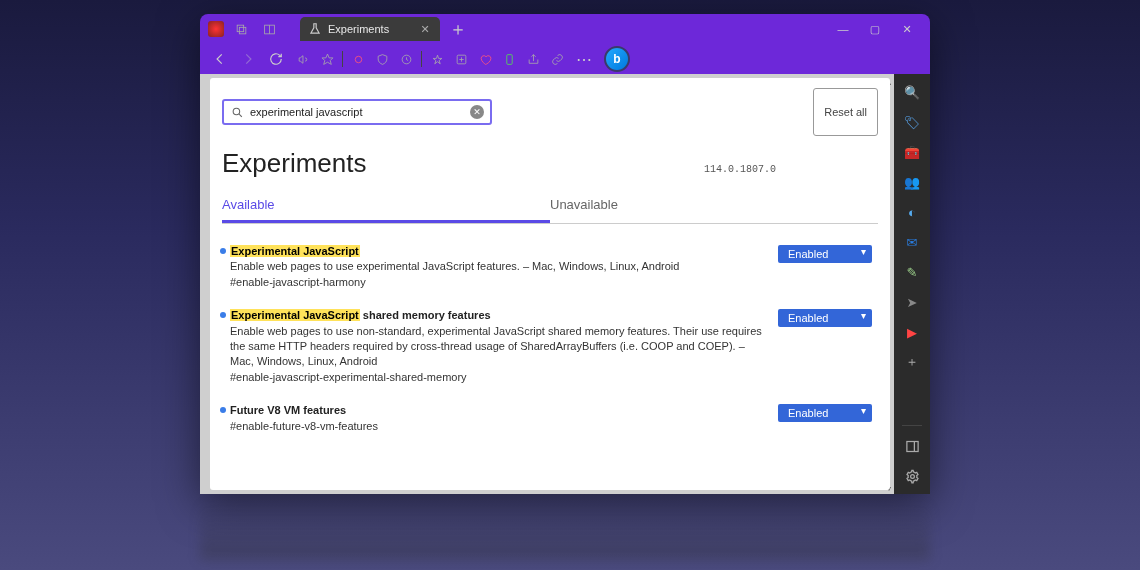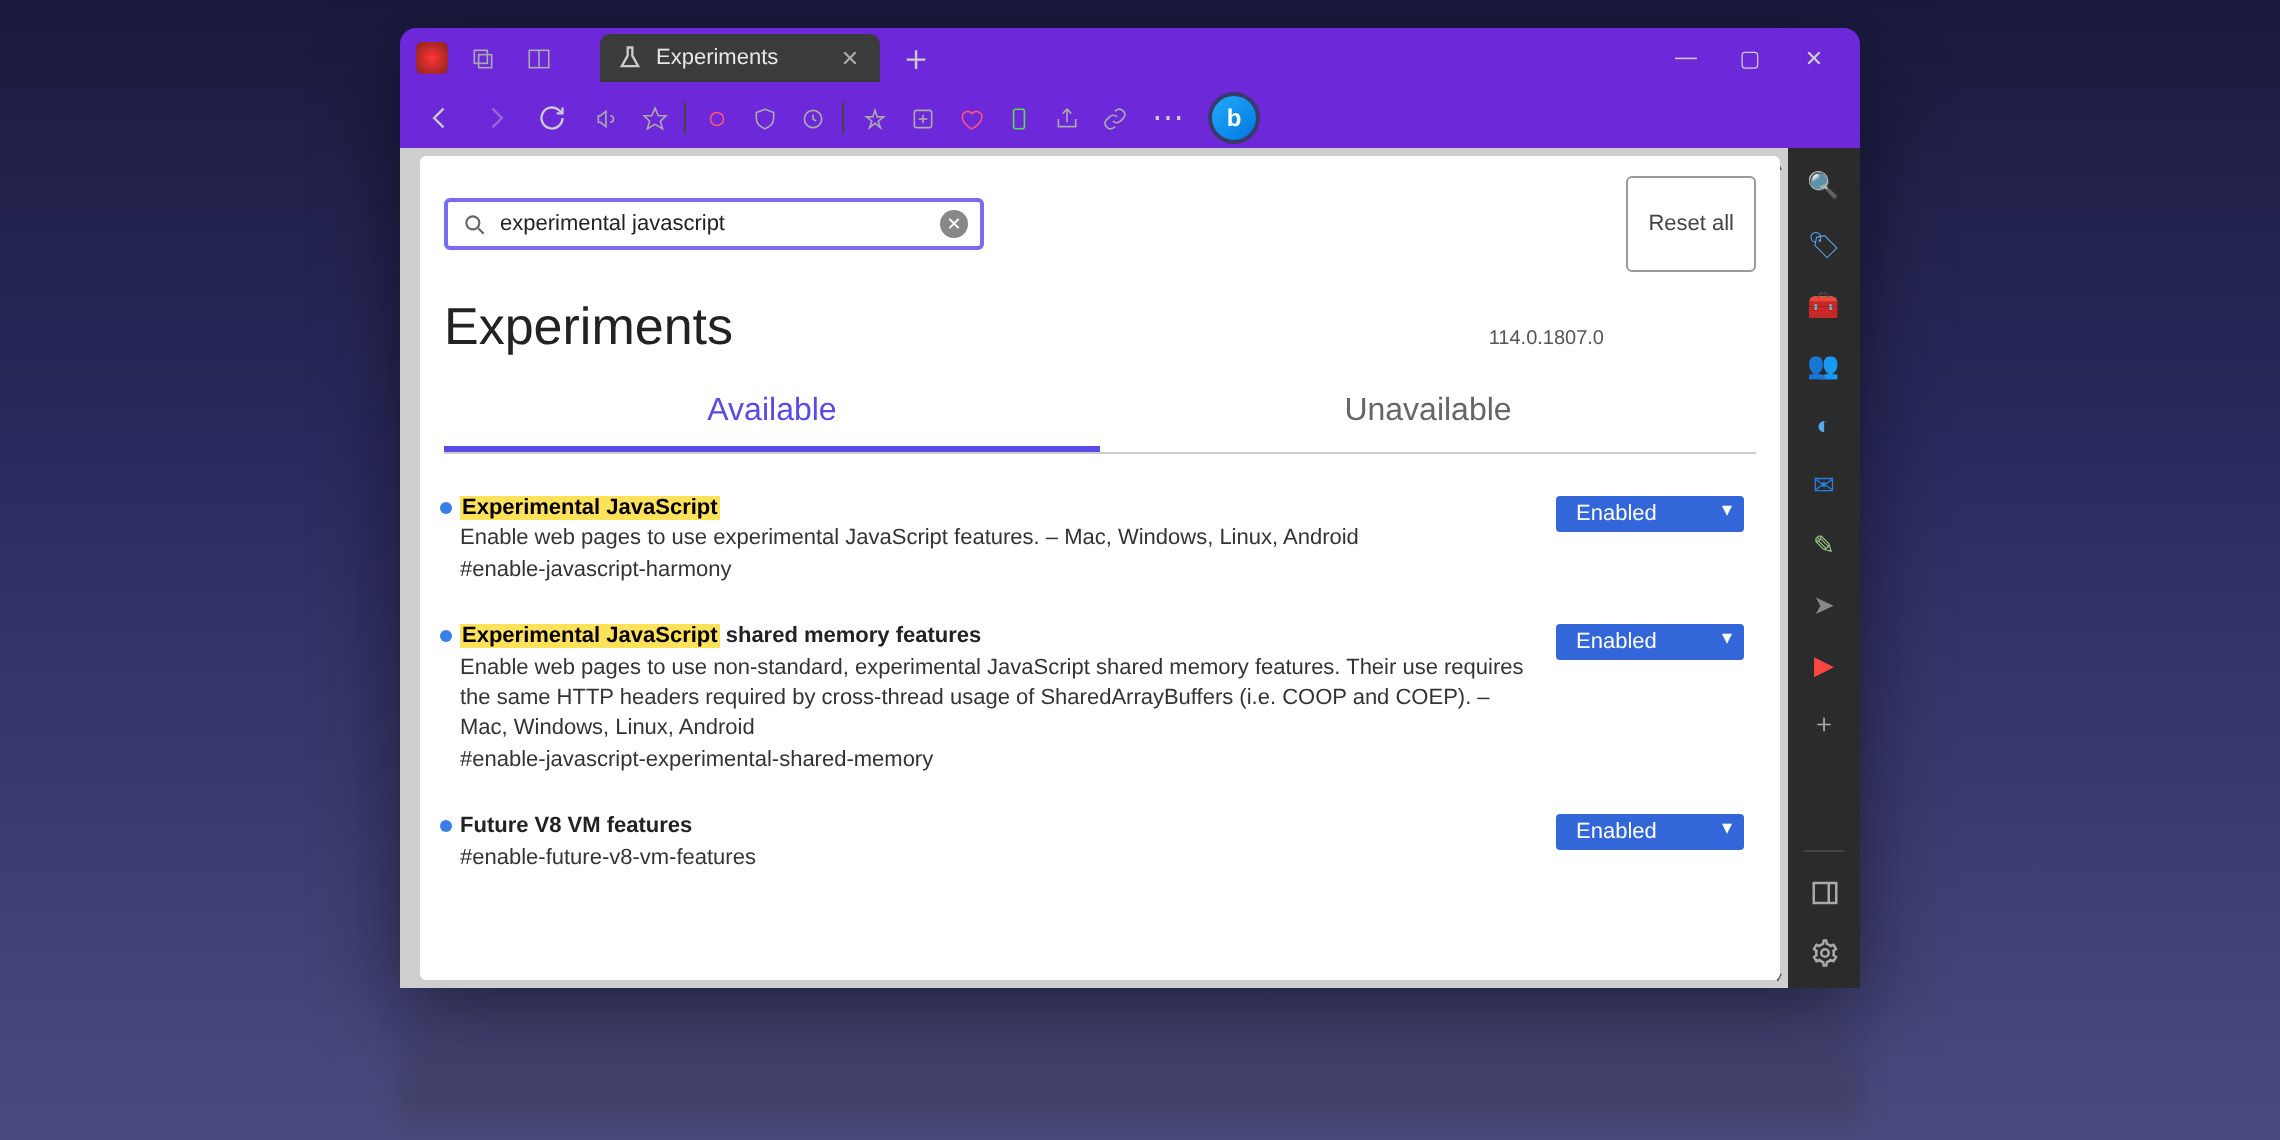--- a/index.html
+++ b/index.html
@@ -124,23 +124,23 @@
       border: 1px solid #999;
       background: #fff;
       color: #444;
       font-size: 11px;
       padding: 17px 10px;
       border-radius: 3px;
       cursor: pointer;
     }
     .page-title-row { display: flex; align-items: baseline; margin-top: 12px; }
     .page-title { font-size: 26px; font-weight: 400; color: #222; }
-    .version { margin-left: auto; font-size: 10px; color: #555; margin-right: 76px;}
+    .version { margin-left: auto; font-size: 10px; color: #555; margin-right: 102px; font-family: Liberation Mono, monospace;}
     .tabs-row { display: flex; margin-top: 10px; border-bottom: 1px solid #ccc; }
-    .page-tab { flex: 1; text-align: center; padding: 8px 0; font-size: 16px; color: #666; cursor: pointer; }
+    .page-tab { flex: 1; text-align: left; padding: 8px 0; font-size: 13px; color: #666; cursor: pointer; }
     .page-tab.active { color: #5a4ae6; border-bottom: 3px solid #5a4ae6; font-weight: 500; }
     .flags-list { margin-top: 20px; display: flex; flex-direction: column; gap: 18px; }
     .flag-row { display: flex; gap: 14px; padding-left: 8px; position:relative;}
     .flag-dot { position:absolute; left:-2px; top:4px; width:6px; height:6px; border-radius:50%; background:#3a7de8;}
     .flag-left { flex: 1; font-size: 11px; color: #222; line-height: 1.4; }
     .flag-title { font-weight: 600; }
     .flag-desc { color: #333; }
     .flag-link { color: #333; cursor:pointer;}
     .flag-right { flex: 0 0 100px; }
     .flag-select {

